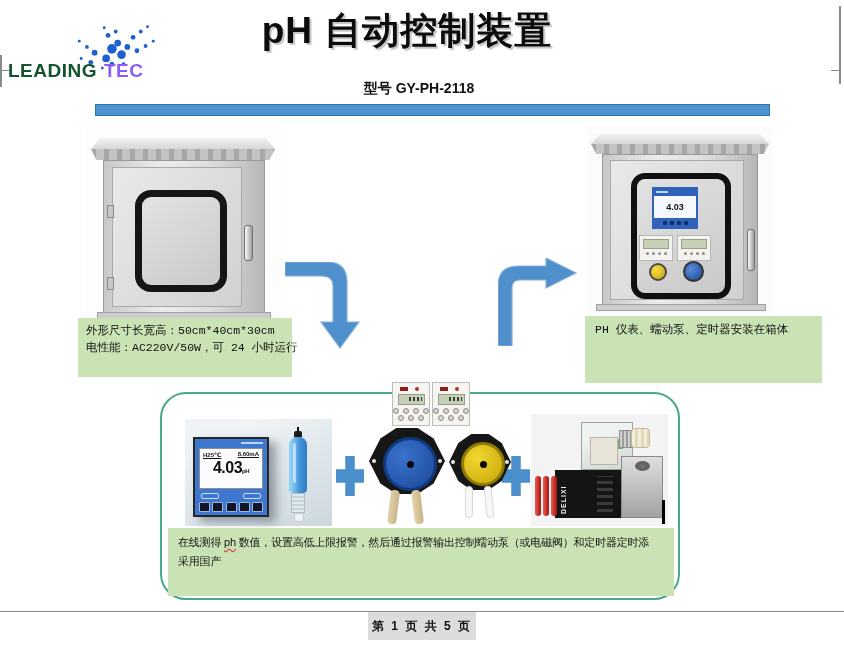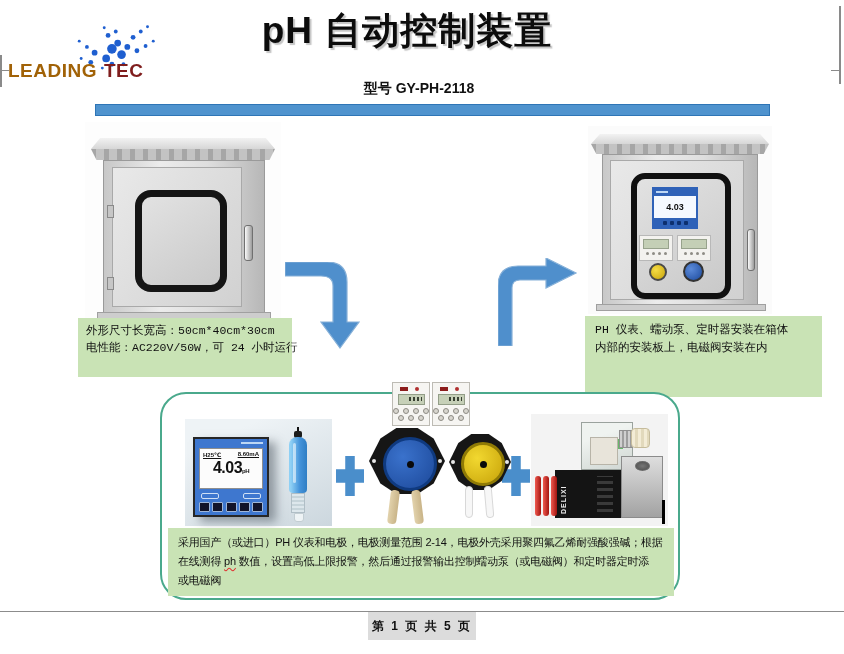--- a/index.html
+++ b/index.html
@@ -6,22 +6,22 @@
   #page{position:relative;width:844px;height:654px;background:#fff;overflow:hidden;
         font-family:"Liberation Sans","DejaVu Sans",sans-serif;color:#111;}
 
   
   .mark{position:absolute;background:#8a8a8a;}
 
   
   .logo{position:absolute;left:6px;top:20px;width:175px;height:66px;}
   .logo svg{position:absolute;left:46px;top:0;width:116px;height:50px;}
   .logo-text{position:absolute;left:2px;top:40px;font-size:19px;font-weight:bold;letter-spacing:.5px;white-space:nowrap;}
-  .logo-lead{color:#a16207;}
-  .logo-tec{color:#7f1d1d;margin-left:7px;}
+  .logo-lead{color:#14532d;}
+  .logo-tec{color:#8b5cf6;margin-left:7px;}
 
   .title{position:absolute;left:0;right:0;top:6px;margin:0;text-align:center;
          font-size:37px;font-weight:800;color:#0c0c0c;transform:translateX(-15px);
          text-shadow:2px 2px 1px rgba(110,110,110,.4);letter-spacing:1px;}
   .model{position:absolute;left:0;right:0;top:80px;text-align:center;font-size:14px;font-weight:bold;transform:translateX(-3px);}
   .blue-bar{position:absolute;left:95px;top:104px;width:675px;height:12px;background:#4f93ce;border:1px solid #2e75b6;box-sizing:border-box;}
 
   
   .photo{position:absolute;}
   .ph-left{left:85px;top:122px;width:196px;height:200px;background:#fdfdfd;}
@@ -48,21 +48,21 @@
   .rc-lcd{margin:3px auto 0;width:24px;height:8px;background:#c4cfb6;border:1px solid #97a28c;}
   .rc-tdots{display:flex;gap:3px;justify-content:center;margin-top:3px;}
   .rc-tdots i{width:3px;height:3px;border-radius:50%;background:#8e8c85;}
   .knob{position:absolute;border-radius:50%;}
   .knob-y{left:12px;top:84px;width:14px;height:14px;background:radial-gradient(circle at 35% 35%,#f6dd45,#c8a40c);border:2px solid #4a4a4a;}
   .knob-b{left:46px;top:82px;width:17px;height:17px;background:radial-gradient(circle at 35% 35%,#5b8ad9,#1c4a9c);border:2px solid #333;}
 
   
   .greenbox{position:absolute;background:#c9e3b5;box-sizing:border-box;font-size:11.5px;color:#101010;}
   .gb-left{left:78px;top:318px;width:214px;height:59px;padding:4px 8px;line-height:17px;}
-  .gb-right{left:585px;top:316px;width:237px;height:81px;padding:5px 10px;line-height:17.5px;}
+  .gb-right{left:585px;top:316px;width:237px;height:67px;padding:5px 10px;line-height:17.5px;}
   .greenbox div{white-space:nowrap;font-family:Liberation Mono, monospace;}
 
   
   .arrow-svg{position:absolute;}
 
   
   .group-frame{position:absolute;left:160px;top:392px;width:520px;height:208px;border:2px solid #4aa98c;border-radius:26px;box-sizing:border-box;background:#fff;}
   .timers{position:absolute;left:392px;top:382px;width:78px;height:44px;background:#fff;display:flex;gap:2px;z-index:5;}
   .timer{width:38px;height:44px;background:#f6f5f2;border:1px solid #bdbbb4;box-sizing:border-box;position:relative;}
   .t-led{position:absolute;left:7px;top:4px;width:8px;height:4px;background:#8c1d1d;}
@@ -261,21 +261,20 @@
           <div class="knob knob-b"></div>
         </div>
       </div>
       <div class="cab-handle" style="left:144px;top:74px;width:6px;height:40px;"></div>
     </div>
     <div class="cab-base" style="left:8px;top:178px;width:168px;height:5px;"></div>
   </div>
 
   <div class="greenbox gb-right">
     <div>PH 仪表、蠕动泵、定时器安装在箱体</div>
-    <div>内部的安装板上，电磁阀安装在内</div>
   </div>
 
   <div class="group-frame"></div>
 
   <div class="timers">
     <div class="timer">
       <div class="t-led"></div>
       <div class="t-dot"></div>
       <div class="t-lcd"></div>
       <div class="t-r1">
@@ -379,23 +378,22 @@
         <div class="v-red"></div>
         <div class="v-red"></div>
     </div>
     <div class="v-block">
       <div class="v-hole"></div>
     </div>
     <div class="v-cursor"></div>
   </div>
 
   <div class="desc">
-    <div><span>采用国产（或进口）PH 仪表和电极，电极测量范围 2-14，电极外壳采用聚四氟乙烯耐强酸强碱；根据</span></div>
     <div><span>在线测得 </span><span class="mis">ph</span><span> 数值，设置高低上限报警，然后通过报警输出控制蠕动泵（或电磁阀）和定时器定时添</span></div>
-    <div><span>或电磁阀</span></div>
+    <div><span>采用国产</span></div>
   </div>
 
   <div class="footer-line"></div>
   <div class="footer">
     <span>第 1 页 共 5 页</span>
   </div>
 
 </div>
 
 </body></html>

